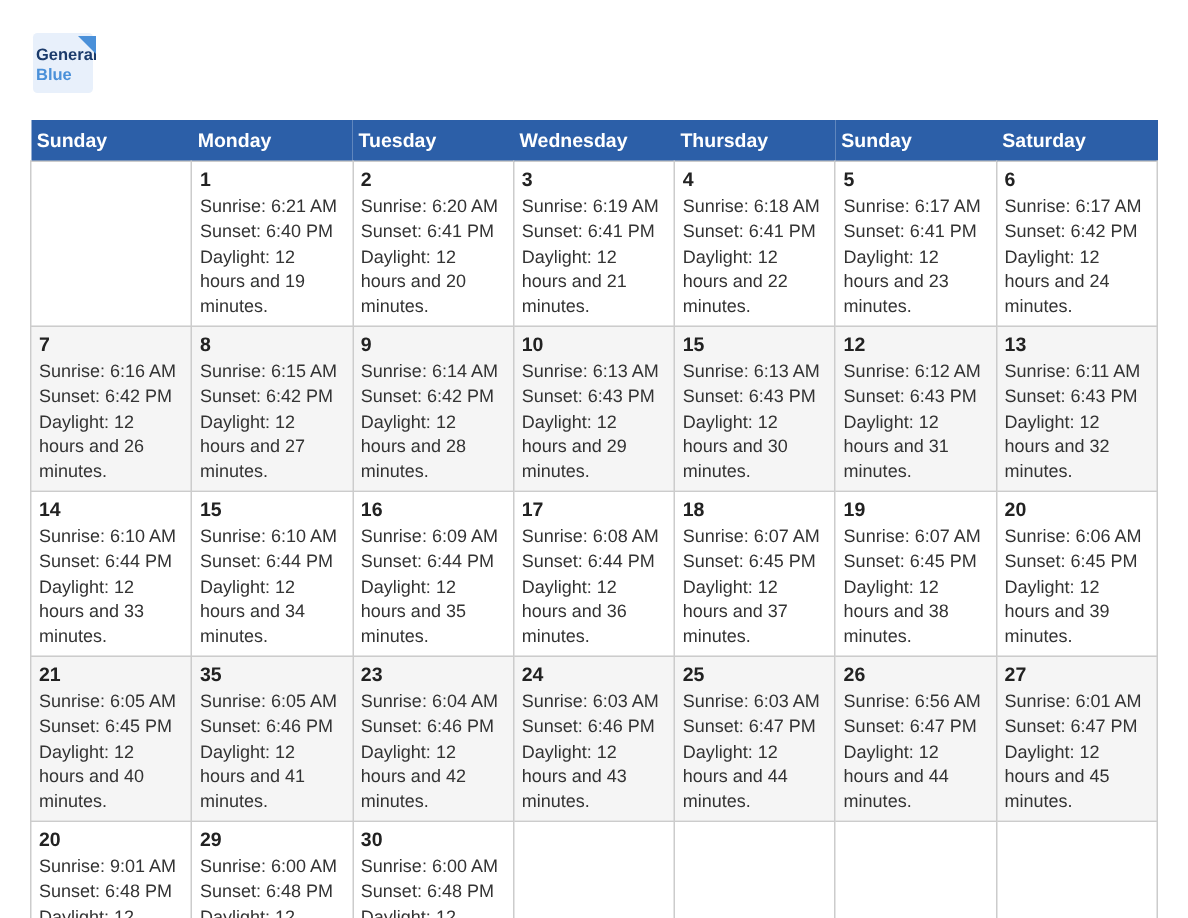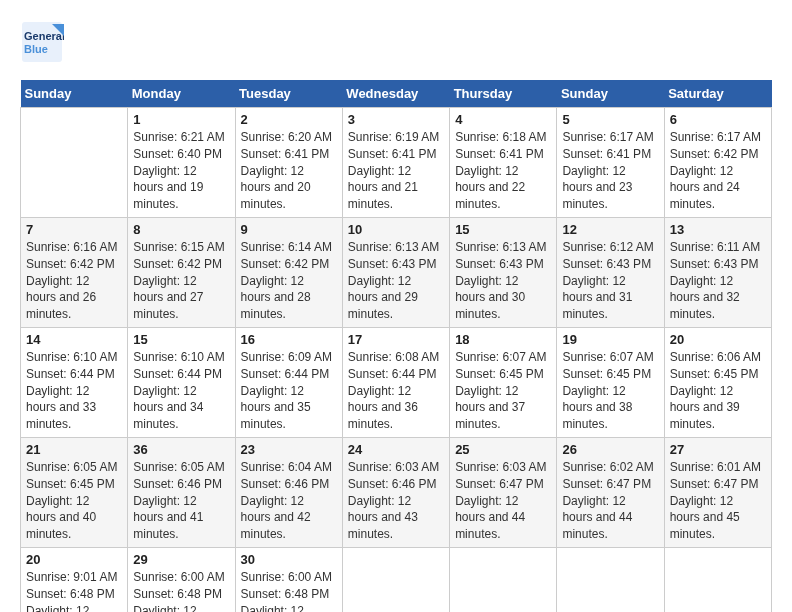--- a/index.html
+++ b/index.html
@@ -258,21 +258,21 @@
       </tr>
       <tr>
         <td>
           <span class="day-num">21</span>
           <div class="day-info">Sunrise: 6:05 AM
 Sunset: 6:45 PM
 Daylight: 12 hours
 and 40 minutes.</div>
         </td>
         <td>
-          <span class="day-num">36</span>
+          <span class="day-num">35</span>
           <div class="day-info">Sunrise: 6:05 AM
 Sunset: 6:46 PM
 Daylight: 12 hours
 and 41 minutes.</div>
         </td>
         <td>
           <span class="day-num">23</span>
           <div class="day-info">Sunrise: 6:04 AM
 Sunset: 6:46 PM
 Daylight: 12 hours
@@ -287,21 +287,21 @@
         </td>
         <td>
           <span class="day-num">25</span>
           <div class="day-info">Sunrise: 6:03 AM
 Sunset: 6:47 PM
 Daylight: 12 hours
 and 44 minutes.</div>
         </td>
         <td>
           <span class="day-num">26</span>
-          <div class="day-info">Sunrise: 6:02 AM
+          <div class="day-info">Sunrise: 6:56 AM
 Sunset: 6:47 PM
 Daylight: 12 hours
 and 44 minutes.</div>
         </td>
         <td>
           <span class="day-num">27</span>
           <div class="day-info">Sunrise: 6:01 AM
 Sunset: 6:47 PM
 Daylight: 12 hours
 and 45 minutes.</div>

